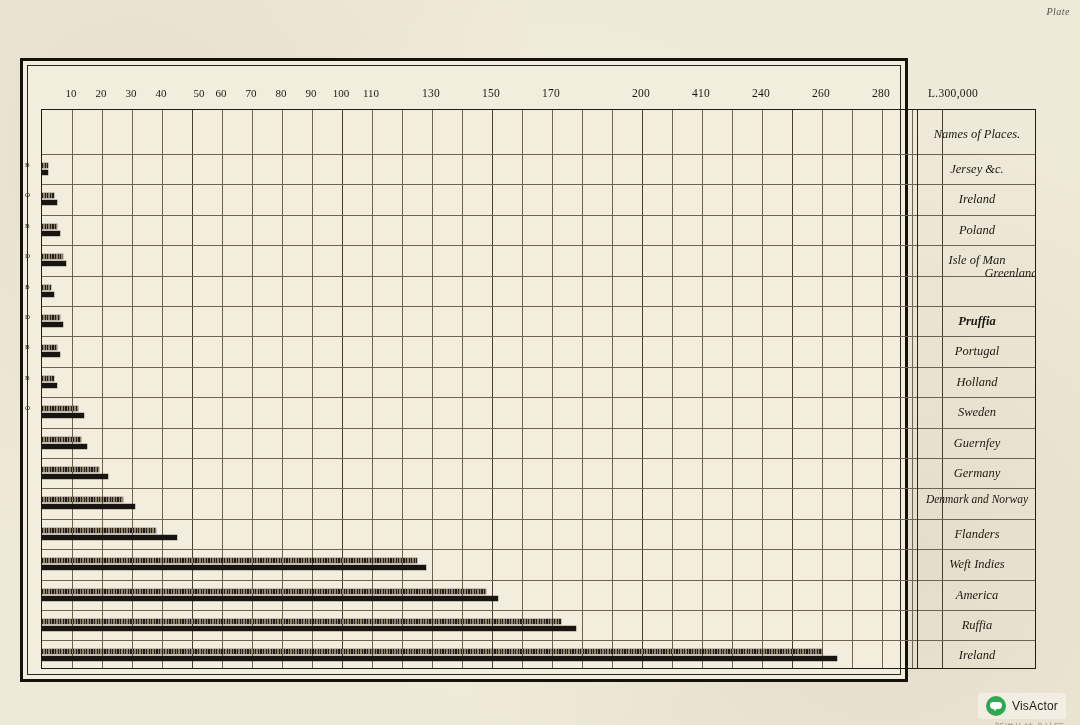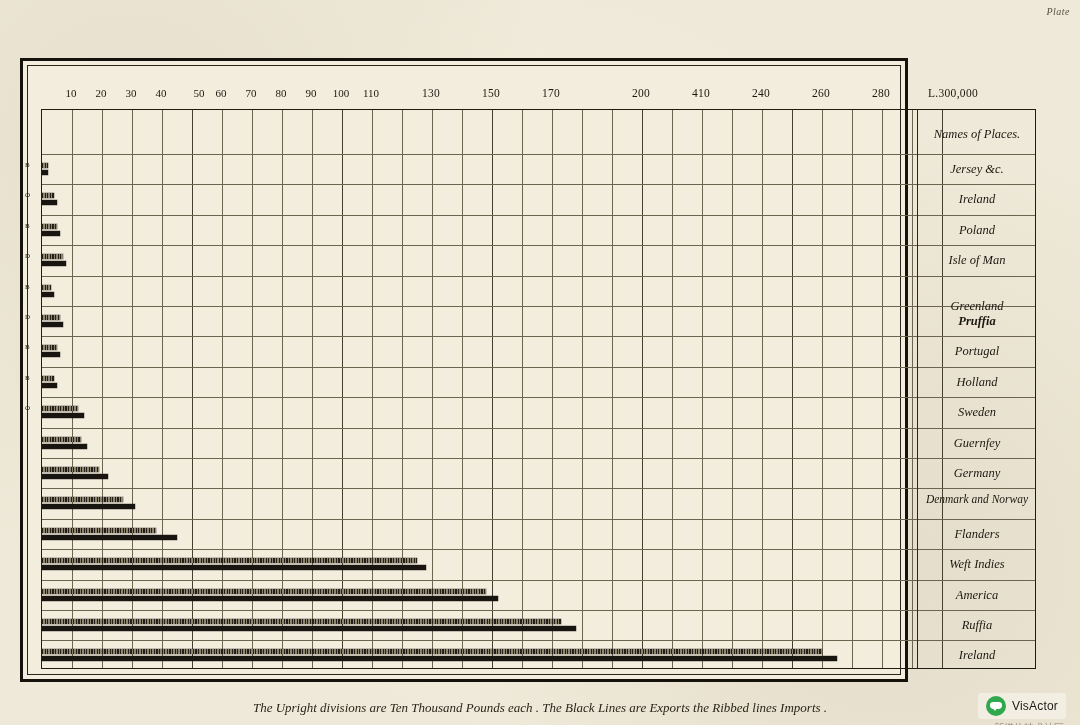--- a/index.html
+++ b/index.html
@@ -390,38 +390,37 @@
           <div class="bar" style="top: 516px; height: 5px; width: 534px;"></div>
           <div class="bar ribbed" style="top: 539.4px; height: 5px; width: 780px;"></div>
           <div class="bar" style="top: 546.4px; height: 5px; width: 795px;"></div>
         </div>
       <div class="names" id="names" style="left: 875px; width: 120px;">
           <div class="name-row header" style="top: 18px;">Names of Places.</div>
           <div class="name-row" style="top: 53px;">Jersey &amp;c.</div>
           <div class="name-row" style="top: 83.4px;">Ireland</div>
           <div class="name-row" style="top: 113.8px;">Poland</div>
           <div class="name-row" style="top: 144.2px;">Isle of Man</div>
-          <div class="name-row" style="top: 190px;">Greenland</div>
+          <div class="name-row" style="top: 157px; margin-left: 34px;">Greenland</div>
           <div class="name-row" style="top: 205px; font-weight: bold;">Pruffia</div>
           <div class="name-row" style="top: 235.4px;">Portugal</div>
           <div class="name-row" style="top: 265.8px;">Holland</div>
           <div class="name-row" style="top: 296.2px;">Sweden</div>
           <div class="name-row" style="top: 326.6px;">Guernfey</div>
           <div class="name-row" style="top: 357px;">Germany</div>
           <div class="name-row two-line" style="top: 383.4px;">Denmark and Norway</div>
           <div class="name-row" style="top: 417.8px;">Flanders</div>
           <div class="name-row" style="top: 448.2px;">Weft Indies</div>
           <div class="name-row" style="top: 478.6px;">America</div>
           <div class="name-row" style="top: 509px;">Ruffia</div>
           <div class="name-row" style="top: 539.4px;">Ireland</div>
         </div>
     </div>
   </div>
 
-  <div class="footnote">The Upright divisions are Ten Thousand Pounds each .   The Black Lines are Exports the Ribbed lines Imports .</div>
 
   <div class="watermark">
     <div class="wm-badge"></div>
     <div class="wm-text">VisActor</div>
   </div>
   <div class="wm-sub">新媒体技术社区</div>
 
 </div>
 
 </body></html>

